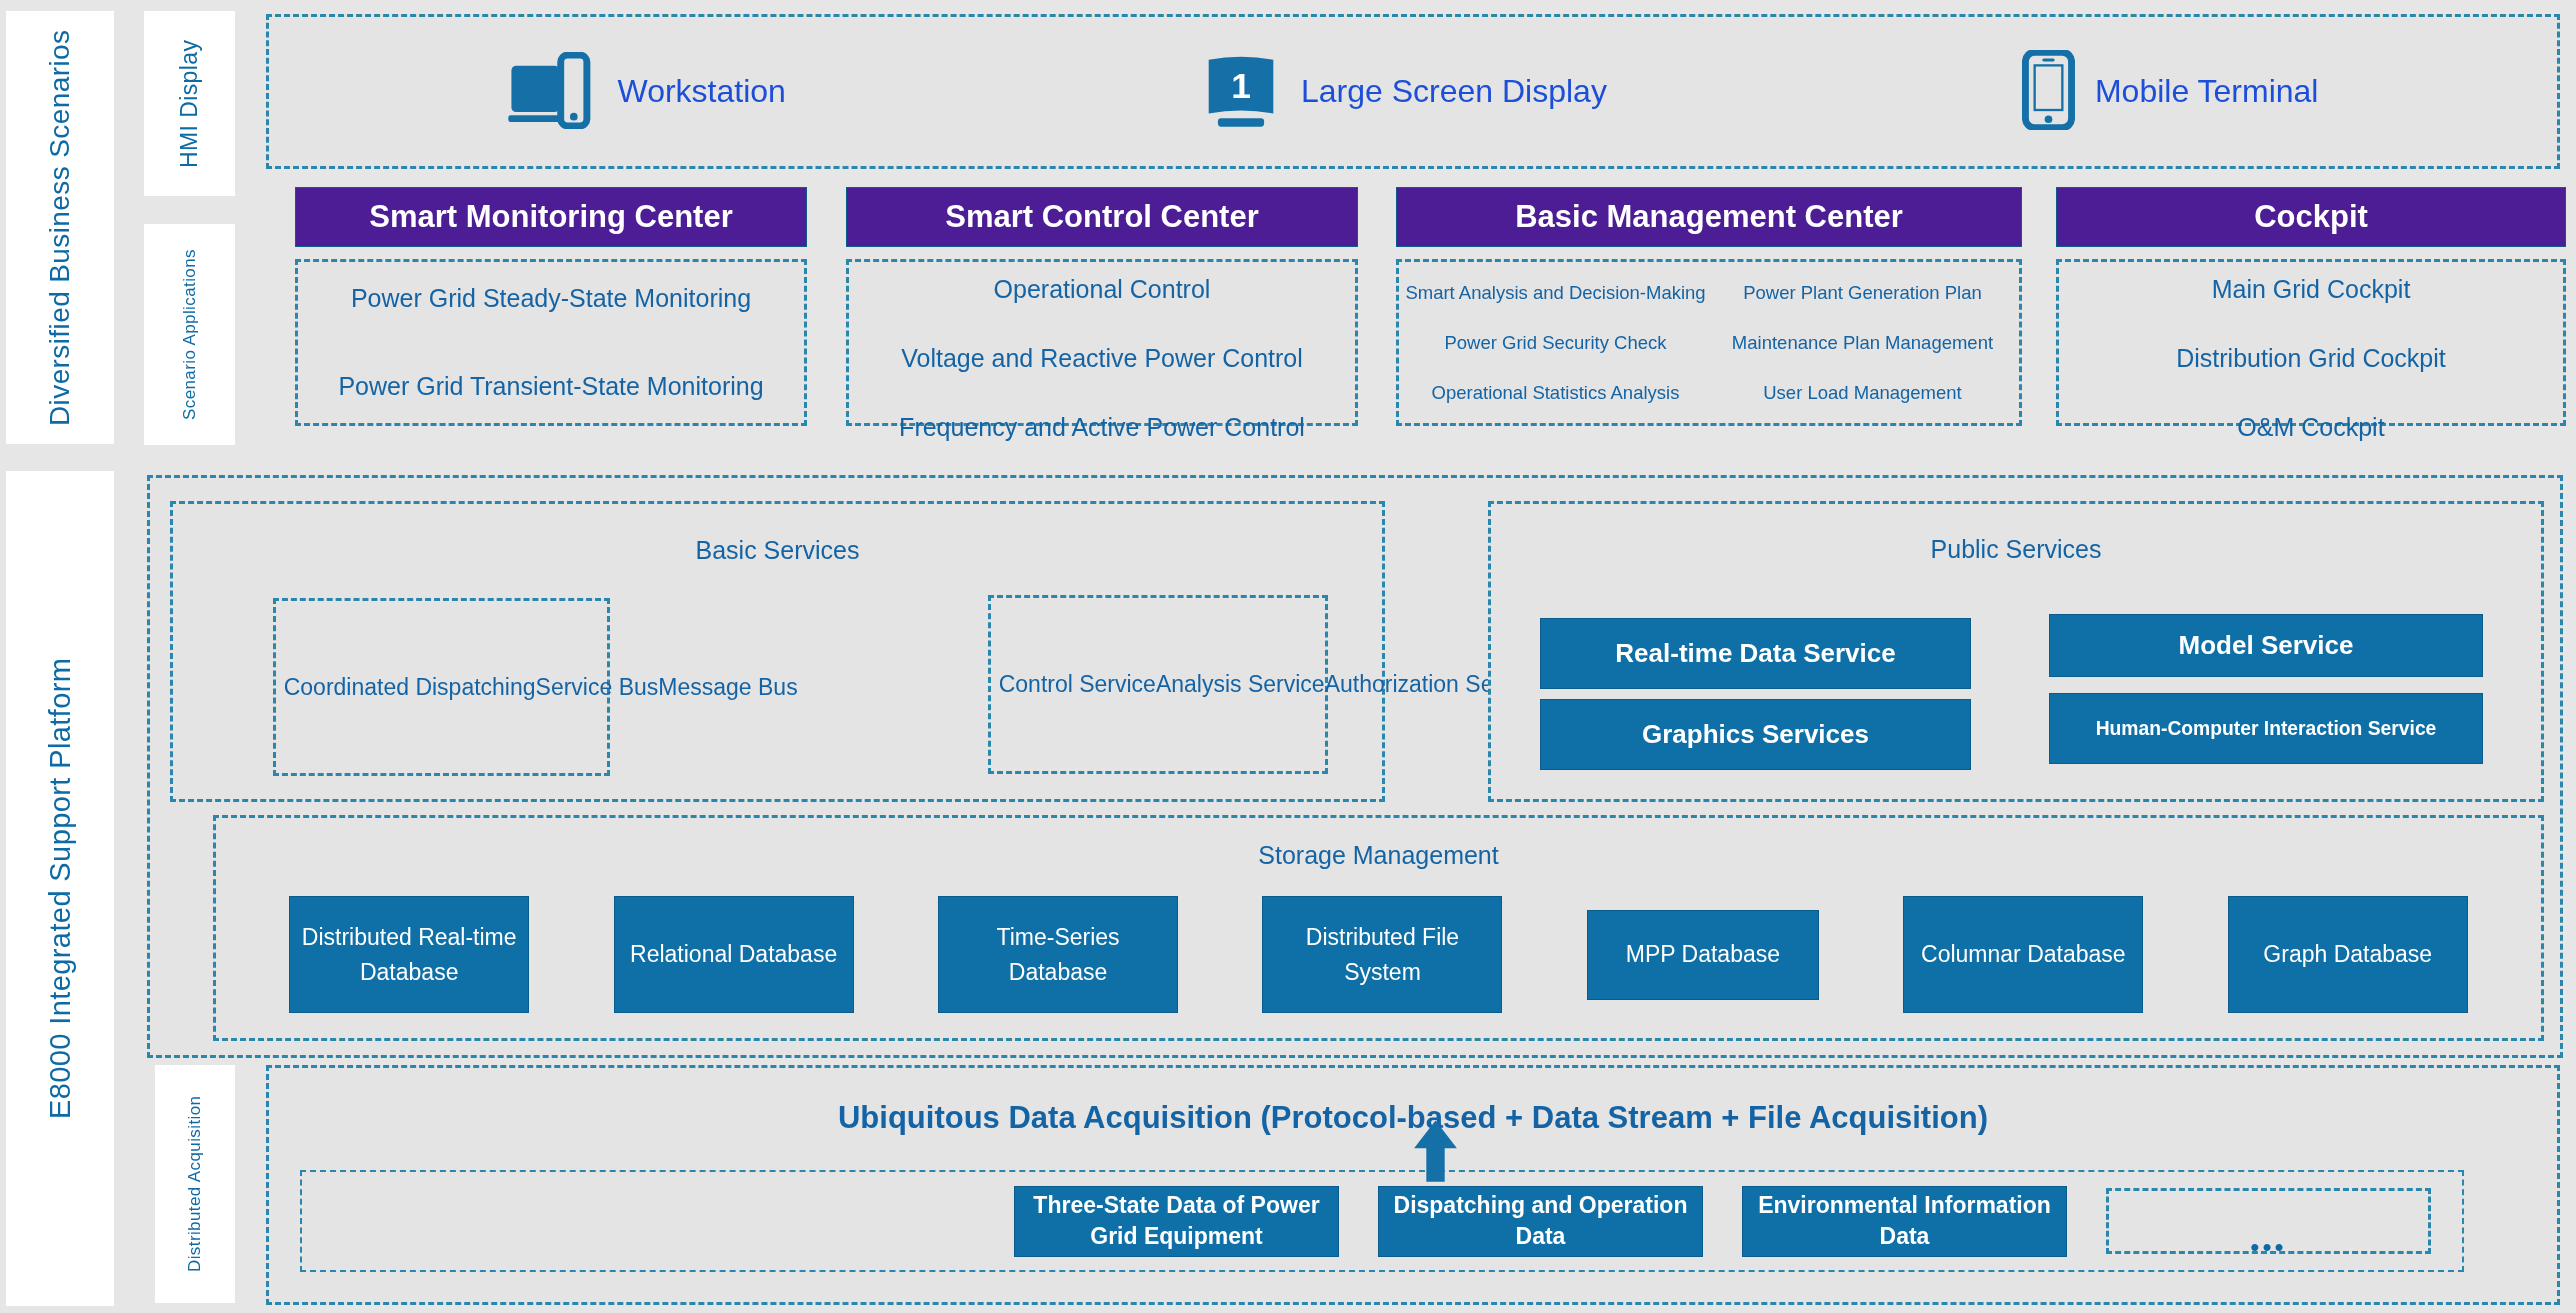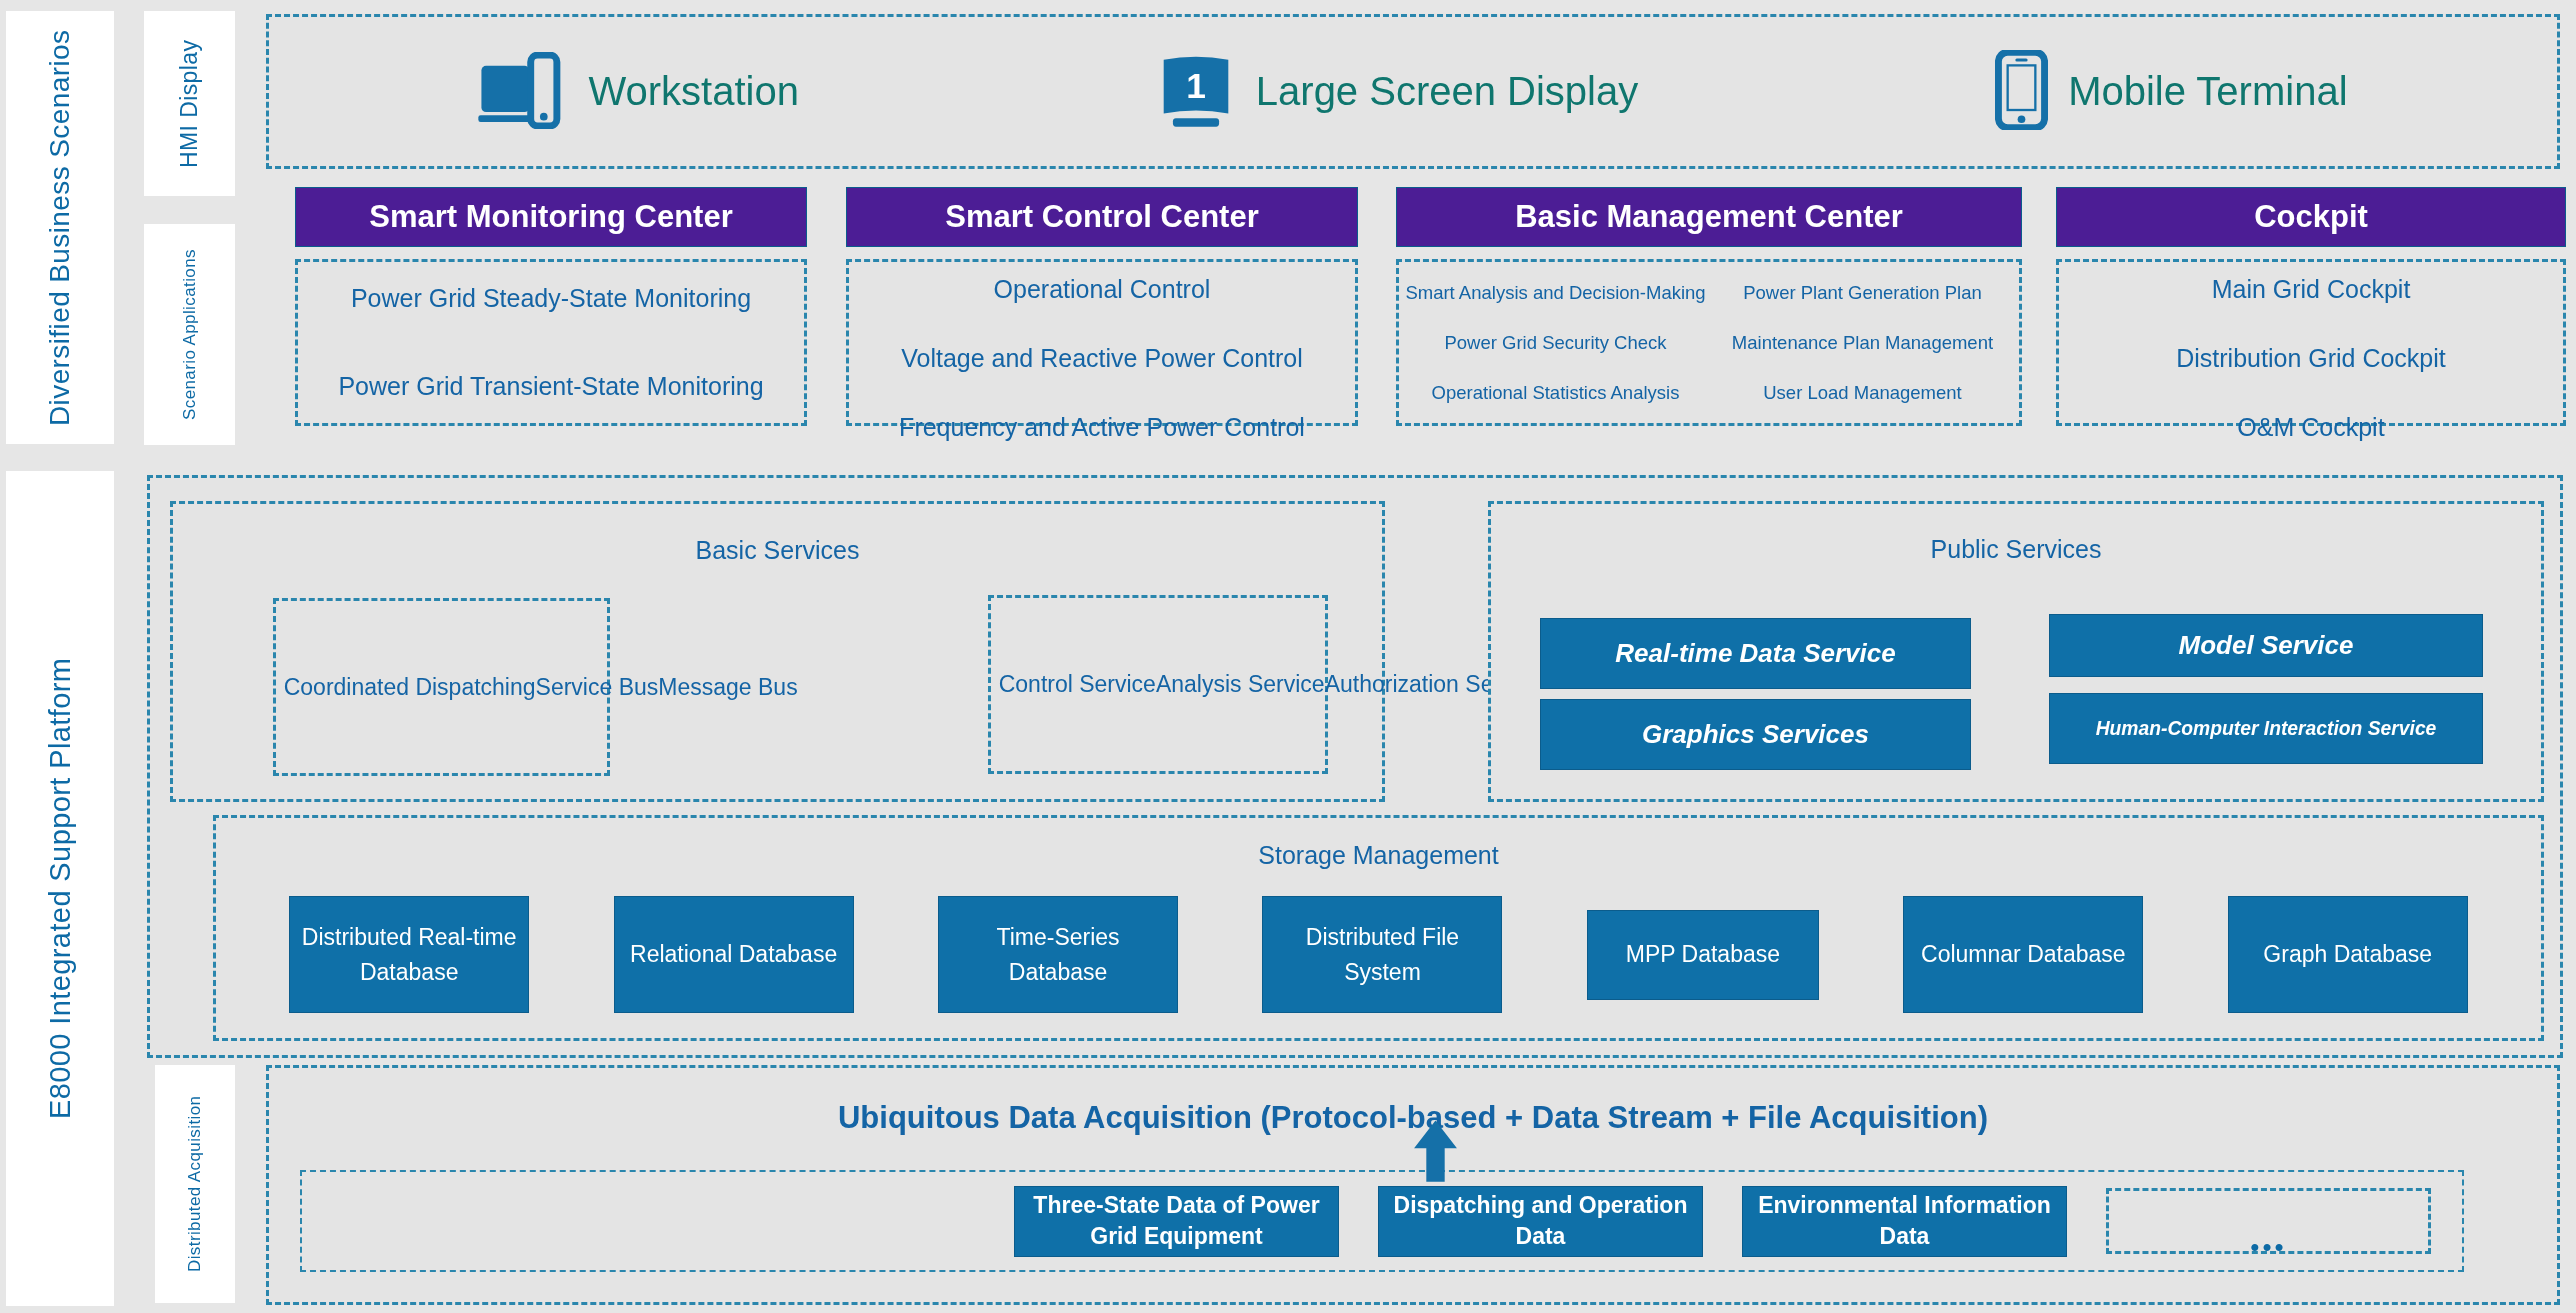--- a/index.html
+++ b/index.html
@@ -34,21 +34,21 @@
     border: 3.1px dashed #2a86ad;
     background: #e4e4e4;
   }
   .dash-thin { border-width: 2.3px; }
 
   
   #hmi-strip { left: 266px; top: 14px; width: 2294px; height: 155px; }
   .hmi-row { display: flex; align-items: center; justify-content: space-around;
              height: 100%; padding: 0 31px; }
   .hmi-item { display: flex; align-items: center; gap: 20px; }
-  .hmi-text { color: #0f766e; font-size: 40px; white-space: nowrap; }
+  .hmi-text { color: #1d4ed8; font-size: 32px; white-space: nowrap; }
 
   
   .scol { position: absolute; }
   .scol-head {
     background: #4c1d95;
     color: #ffffff;
     font-size: 31px; font-weight: bold;
     display: flex; align-items: center; justify-content: center;
     height: 60px;
     border: 0.8px solid #0b5c8c;
@@ -97,21 +97,20 @@
   #svc-c { left: 815px; top: 91px; width: 340px; height: 179px; }
 
   #pub-outer { left: 1488px; top: 501px; width: 1056px; height: 301px; }
   #pub-title { top: 31px; font-size: 25px; }
   .pill {
     position: absolute;
     background: #0f70a8; color: #ffffff;
     display: flex; align-items: center; justify-content: center;
     text-align: right;
     border: 0.8px solid #0b5c8c;
-    font-style: italic;
   }
   #pill-rt   { left: 49px;  top: 114px; width: 431px; height: 71px;  font-size: 26px; font-weight: bold; }
   #pill-gfx  { left: 49px;  top: 195px; width: 431px; height: 71px;  font-size: 26px; font-weight: bold; }
   #pill-model{ left: 558px; top: 110px; width: 434px; height: 63px;  font-size: 26px; font-weight: bold; }
   #pill-hci  { left: 558px; top: 189px; width: 434px; height: 71px;  font-size: 19.3px; font-weight: bold; }
 
   #storage-outer { left: 213px; top: 815px; width: 2331px; height: 226px; }
   #storage-title { top: 23px; font-size: 25px; }
   #storage-row {
     position: absolute; left: 31px; right: 31px; top: 71px; height: 131px;

